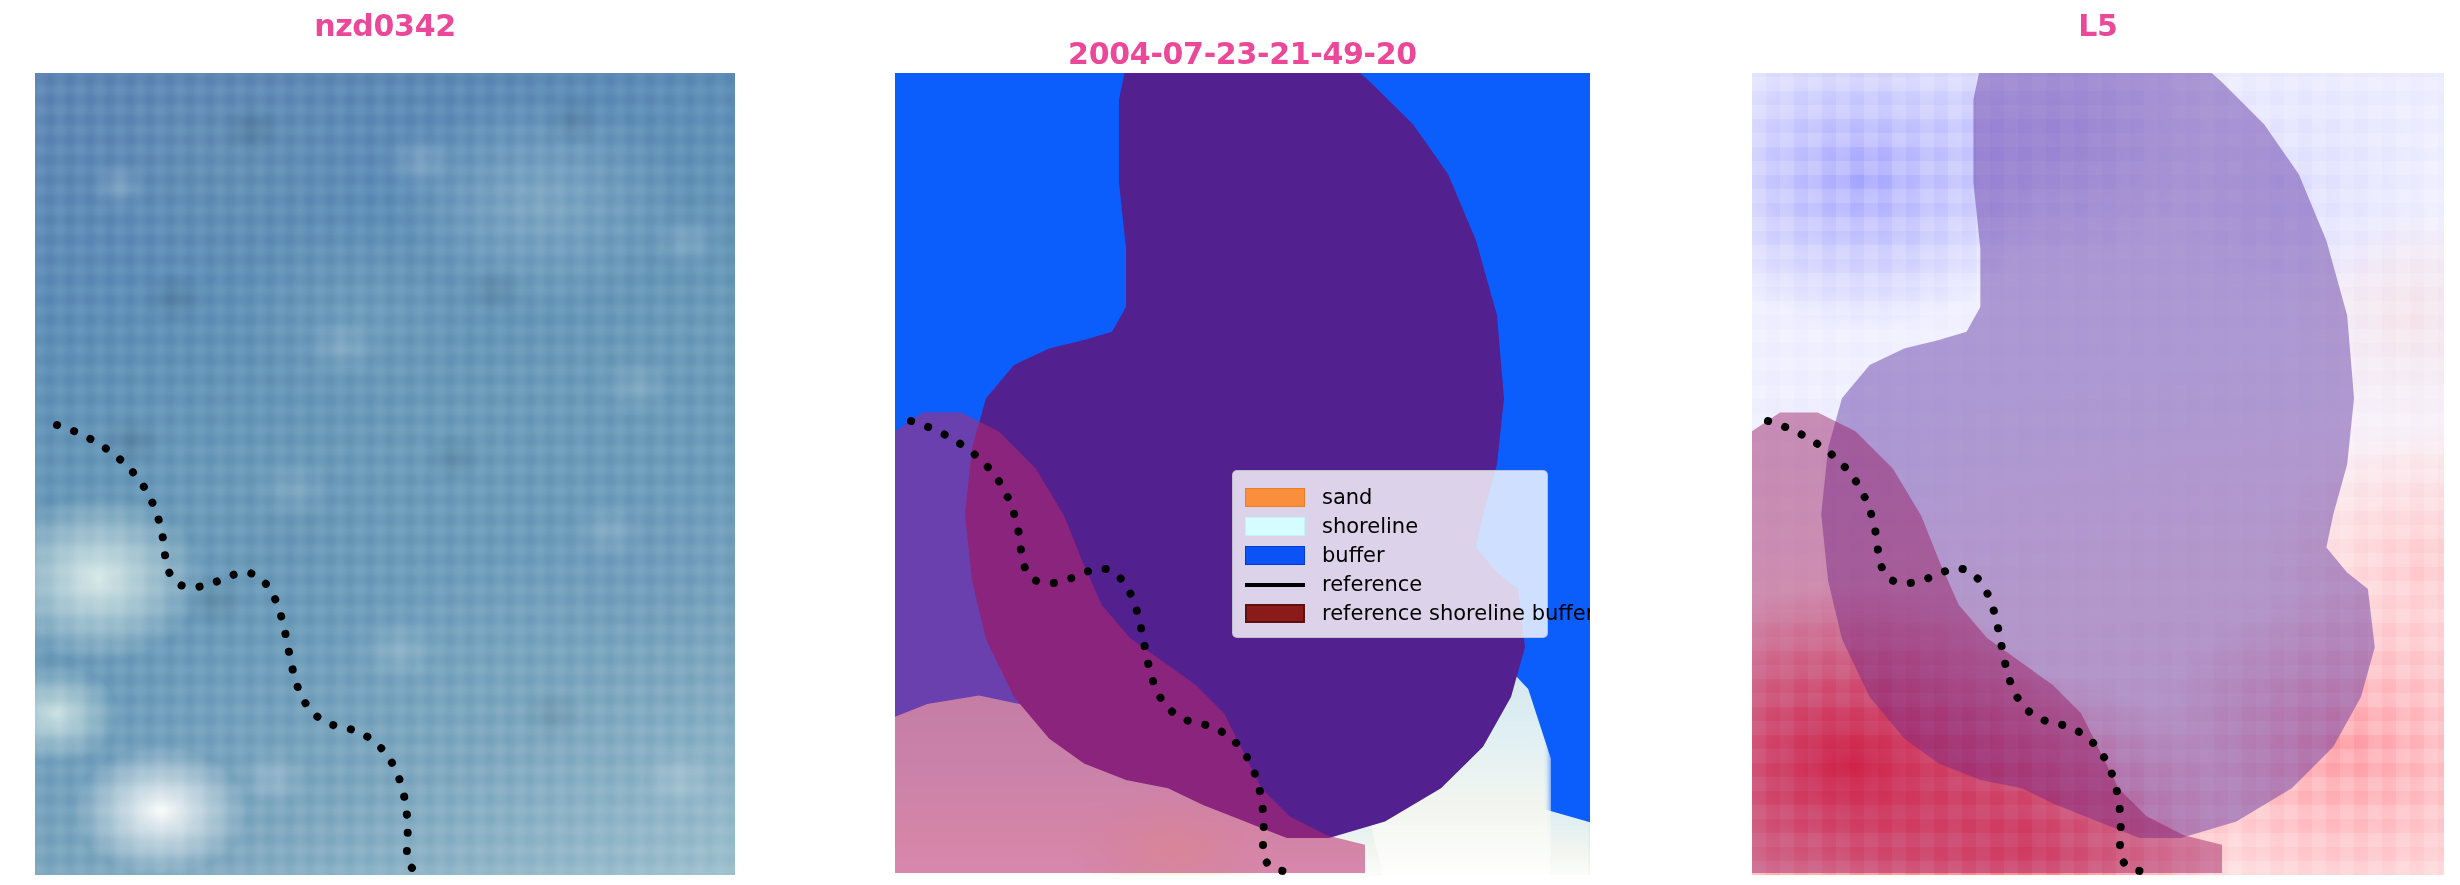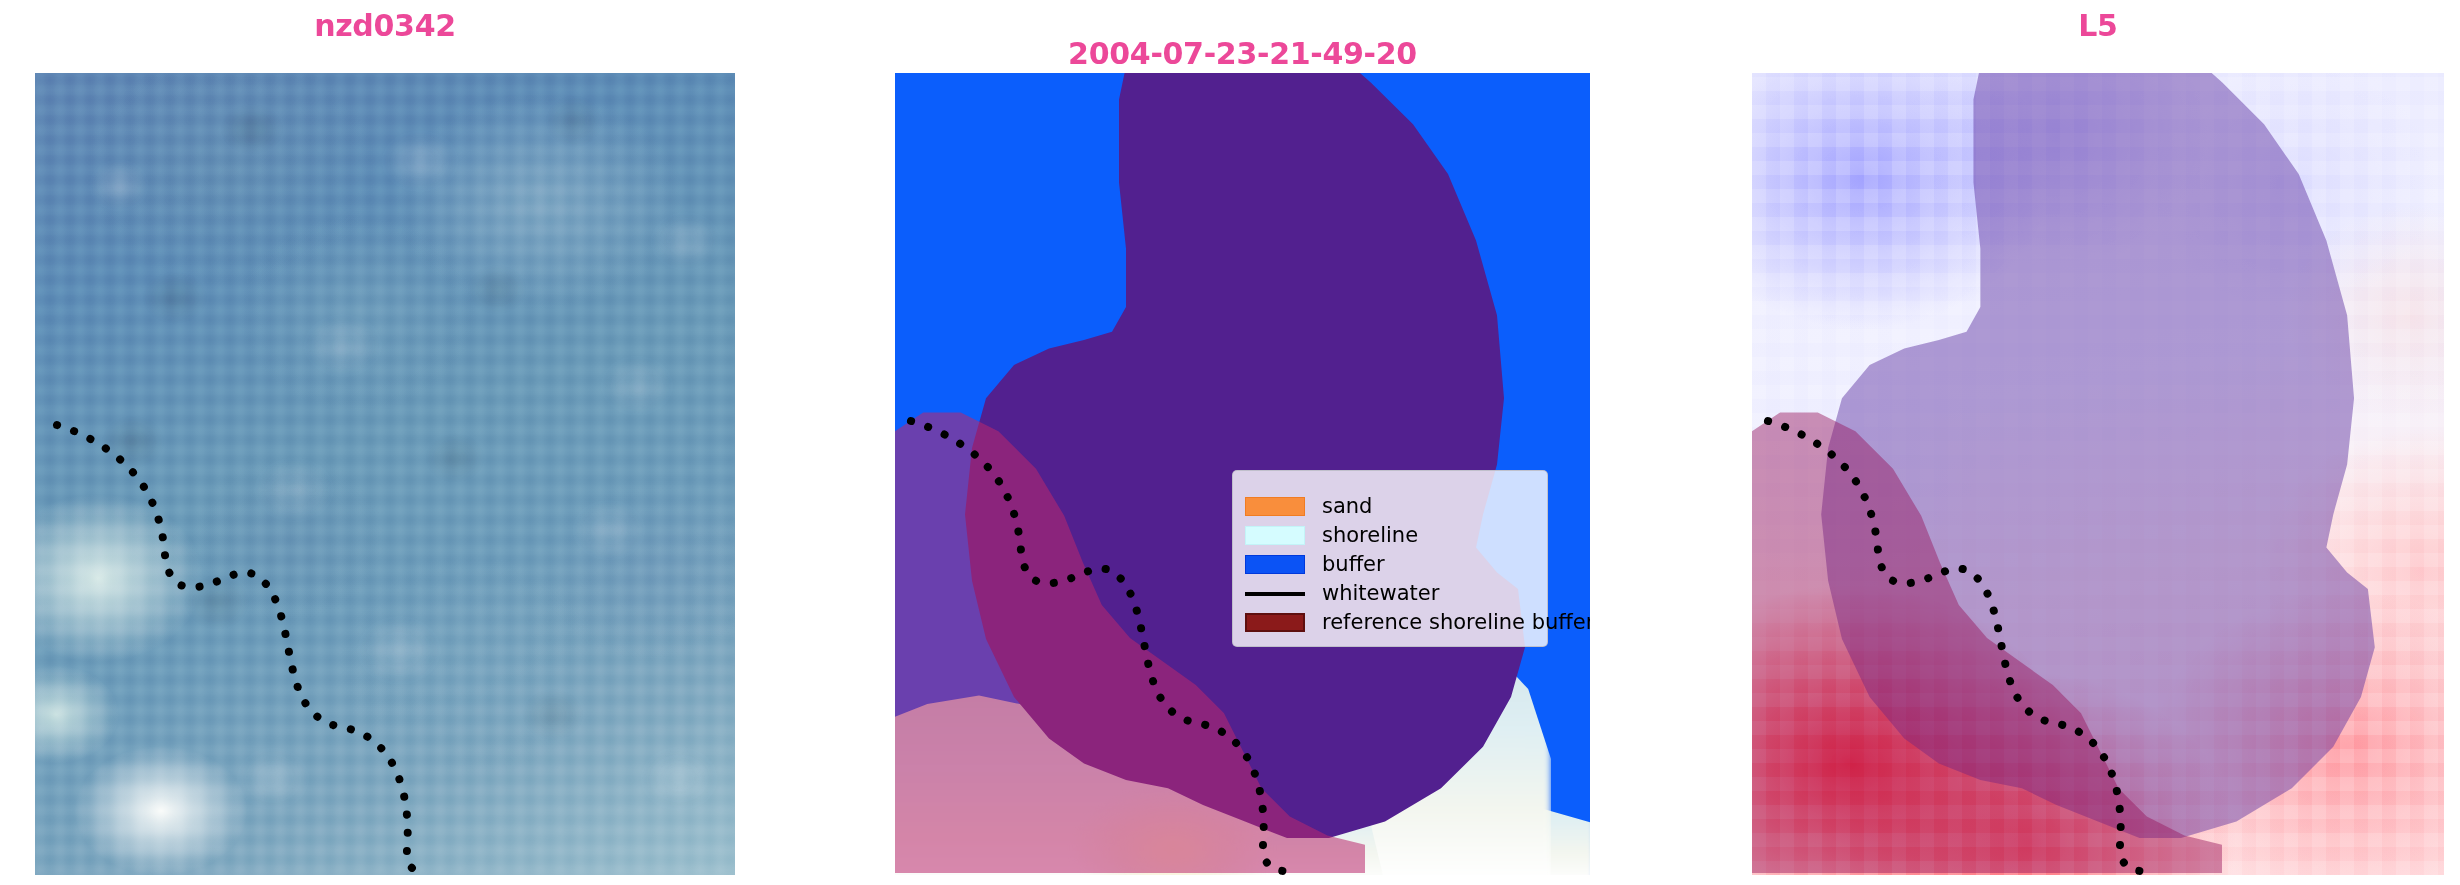--- a/index.html
+++ b/index.html
@@ -148,21 +148,21 @@
 
   
   .legend{
     position:absolute;
     left:337px;top:397px;
     width:316px;
     box-sizing:border-box;
     background:rgba(255,255,255,0.80);
     border:1px solid rgba(190,190,200,.9);
     border-radius:5px;
-    padding:21px 10px 9px 12px;
+    padding:12px 10px 9px 12px;
     z-index:40;
   }
   .legend-row{
     display:flex;
     align-items:center;
     height:29px;
   }
   .swatch{
     width:60px;height:19px;
     flex:0 0 60px;
@@ -254,21 +254,21 @@
         <div class="legend-row">
           <span class="swatch" style="background:#d5fcff;border:1px solid #c3f4f8;"></span>
           <span class="legend-label">shoreline</span>
         </div>
         <div class="legend-row">
           <span class="swatch" style="background:#0b53f5;border:1px solid #0039db;"></span>
           <span class="legend-label">buffer</span>
         </div>
         <div class="legend-row">
           <span class="swatch line"></span>
-          <span class="legend-label">whitewater</span>
+          <span class="legend-label">reference</span>
         </div>
         <div class="legend-row">
           <span class="swatch" style="background:#8b1a1a;border:2px solid #5e0f0f;"></span>
           <span class="legend-label">reference shoreline buffer</span>
         </div>
       </div>
 
     </div>
   </div>
 

